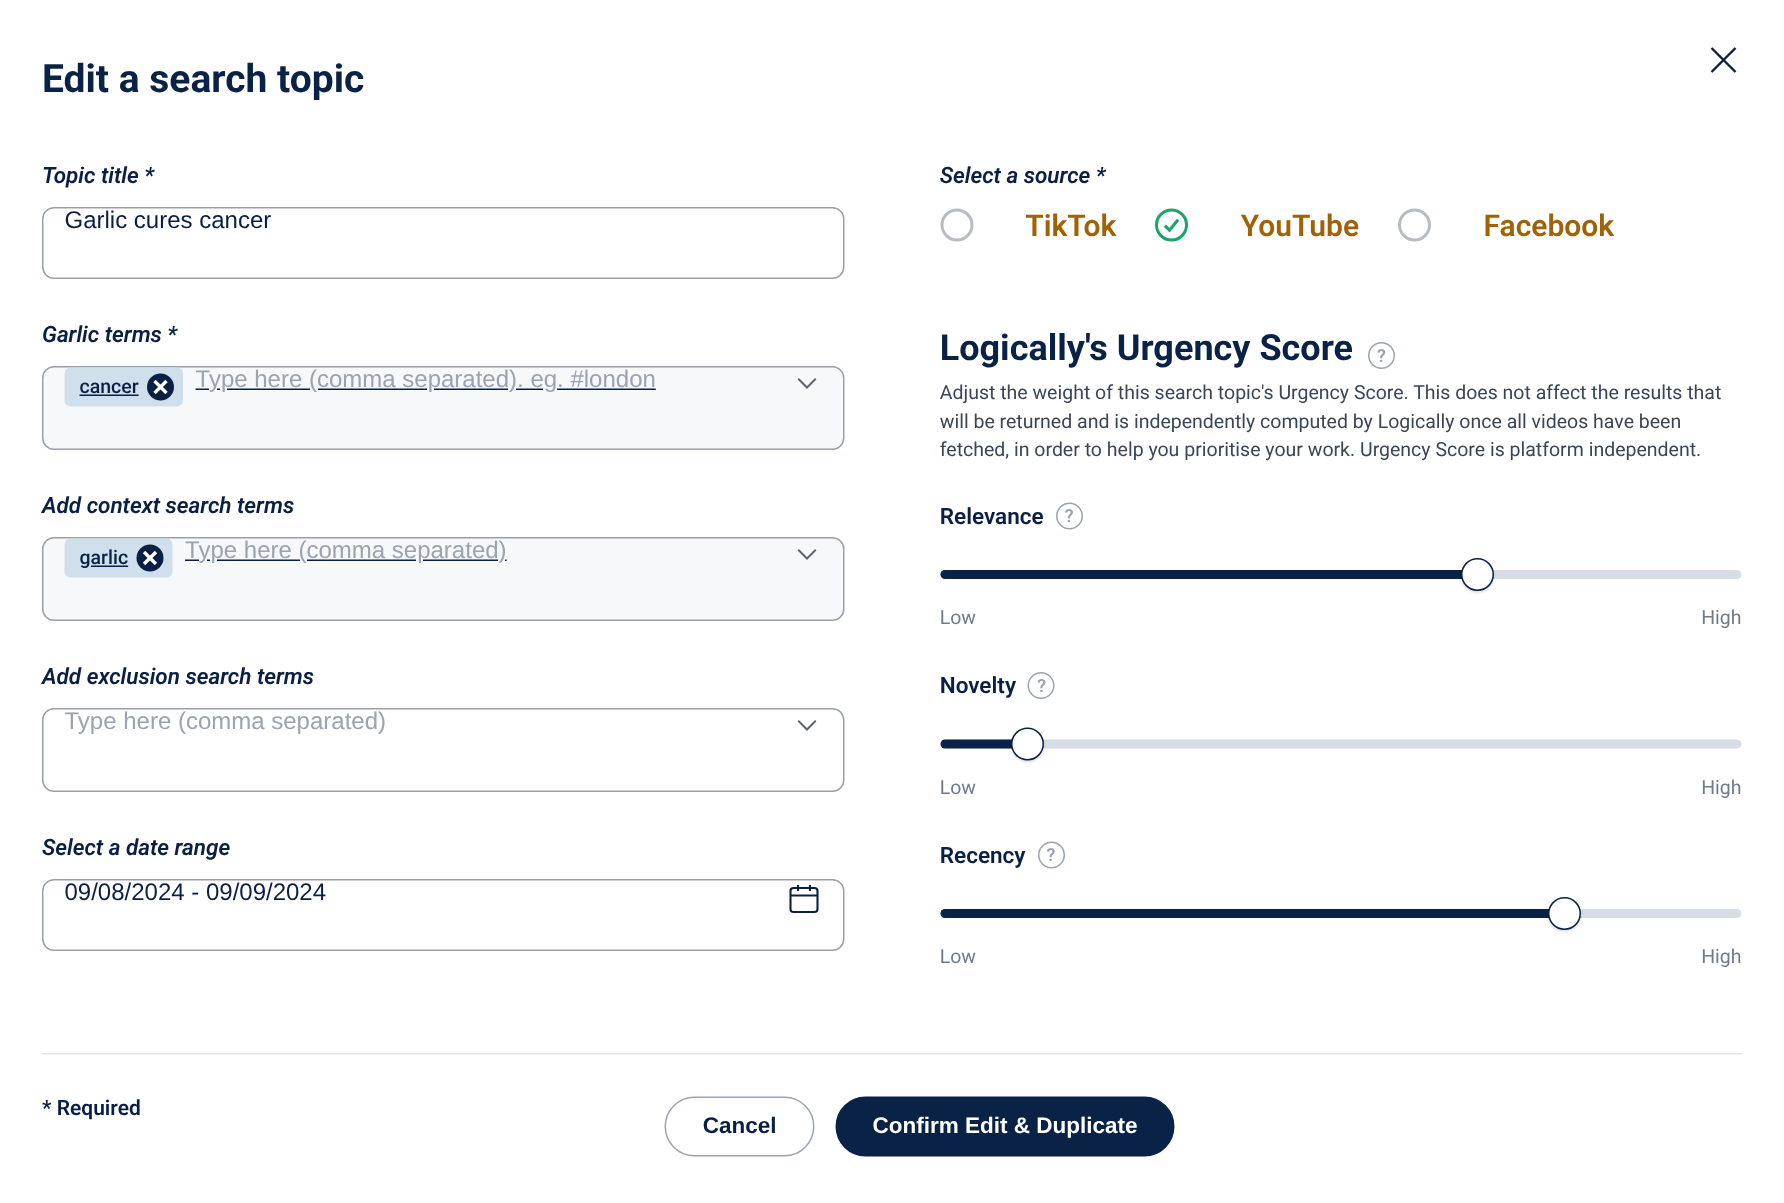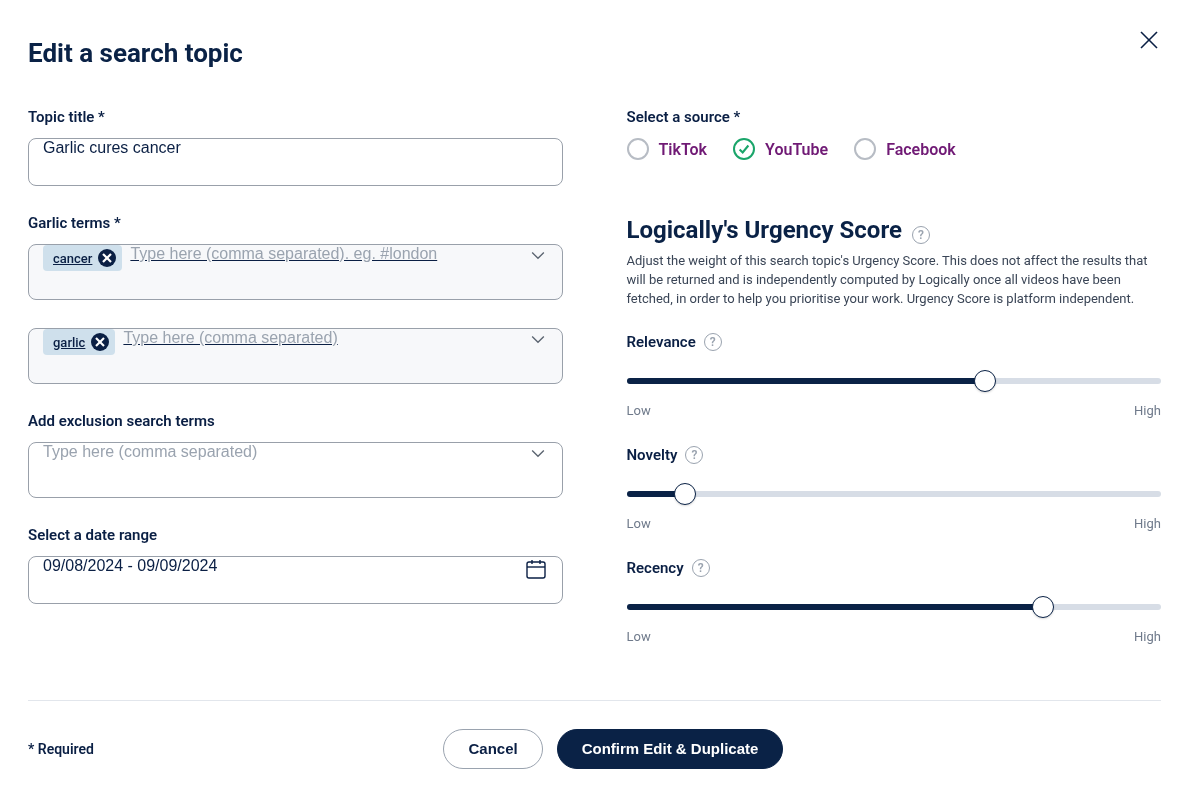--- a/index.html
+++ b/index.html
@@ -7,21 +7,21 @@
   .modal { position: relative; width: 1189px; height: 590px; padding: 28px 28px 28px 28px; }
   .close { position: absolute; top: 28px; right: 28px; width: 24px; height: 24px; cursor: pointer; }
   .close svg { width: 24px; height: 24px; stroke: #0a1f44; stroke-width: 1.6; }
   h1.title { font-size: 26px; font-weight: 700; color: #0a2246; margin-top: 10px; margin-bottom: 40px; }
   .columns { display: flex; gap: 64px; }
   .col { flex: 1 1 0; min-width: 0; }
   .col-left { max-width: 536px; }
   .col-right { max-width: 536px; }
 
   .field { margin-bottom: 28px; }
-  .label { font-size: 15px; font-weight: 600; color: #0a1f44; margin-bottom: 12px; display: flex; align-items: center; gap: 6px; }
+  .label { font-size: 15px; font-weight: 600; color: #0a1f44; margin-bottom: 12px; display: flex; align-items: center; gap: 6px; font-style: italic; }
 
   .input-shell {
     border: 1px solid #99a0aa; border-radius: 8px; background: #fff;
     display: flex; align-items: flex-start; padding: 0 14px; height: 48px;
   }
   .input-shell.tall { height: 56px; }
   .input-shell input[type="text"] {
     border: none; outline: none; font-size: 16px; color: #0a1f44; flex: 1; background: transparent;
     padding: 0;
   }
@@ -48,21 +48,21 @@
   
   .radios { display: flex; align-items: center; gap: 26px; margin-bottom: 56px; }
   .radio { display: inline-flex; align-items: center; gap: 10px; cursor: pointer; }
   .radio .ring {
     width: 22px; height: 22px; border-radius: 50%;
     border: 2px solid #b7bcc4; display: inline-flex; align-items: center; justify-content: center;
     background: #fff;
   }
   .radio.selected .ring { border-color: #1aa56a; }
   .radio.selected .ring svg { width: 14px; height: 14px; stroke: #1aa56a; stroke-width: 2.4; fill: none; }
-  .radio .rlabel { font-size: 16px; font-weight: 600; color: #701a75; }
+  .radio .rlabel { font-size: 20px; font-weight: 600; color: #a16207; margin-left: 25px; }
 
   h2.section { font-size: 24px; font-weight: 700; color: #0a2246; display: flex; align-items: flex-end; gap: 10px; margin-bottom: 8px; }
   .help-circle {
     width: 18px; height: 18px; border-radius: 50%; border: 1.5px solid #9aa3af; color: #9aa3af;
     display: inline-flex; align-items: center; justify-content: center; font-size: 12px; font-weight: 600;
     line-height: 1;
   }
   .desc { font-size: 13px; line-height: 1.45; color: #3a4556; margin-bottom: 24px; max-width: 540px; }
 
   .slider-block { margin-bottom: 28px; }
@@ -79,21 +79,21 @@
   .thumb {
     position: absolute; top: 50%; width: 22px; height: 22px; border-radius: 50%;
     background: #fff; border: 1.5px solid #0a2246; transform: translate(-50%, -50%);
     box-shadow: 0 1px 2px rgba(0,0,0,0.15);
     cursor: pointer;
   }
   .scale { display: flex; justify-content: space-between; font-size: 13px; color: #6f7a8b; margin-top: 10px; }
 
   .divider { height: 1px; background: #e2e6ec; margin: 28px 0 28px 0; }
 
-  .footer { display: flex; align-items: center; }
+  .footer { display: flex; }
   .req-note { font-size: 14px; font-weight: 600; color: #0a1f44; }
   .footer-buttons { display: flex; gap: 14px; margin: 0 auto; transform: translateX(-14px); }
   .btn {
     height: 40px; padding: 0 24px; border-radius: 9999px; font-size: 15px; font-weight: 600;
     display: inline-flex; align-items: center; justify-content: center; cursor: pointer;
   }
   .btn-secondary { background: #fff; color: #0a1f44; border: 1.5px solid #9aa3af; }
   .btn-primary { background: #0a2246; color: #fff; border: 1.5px solid #0a2246; }
 </style>
 </head>
@@ -136,20 +136,21 @@
           <input type="text" placeholder="Type here (comma separated). eg. #london" style="">
           <span class="chevron">
             <svg viewBox="0 0 24 24">
                 <polyline points="5 9 12 16 19 9"></polyline>
               </svg>
           </span>
         </div>
       </div>
 
       <div class="field">
+        <div class="label">Add context search terms</div>
         <div class="input-shell tall filled-bg">
           <span class="chip">
             <span>garlic</span>
             <span class="chip-x">
               <svg viewBox="0 0 10 10">
                   <line x1="1" y1="1" x2="9" y2="9"></line>
                   <line x1="9" y1="1" x2="1" y2="9"></line>
                 </svg>
             </span>
           </span>

